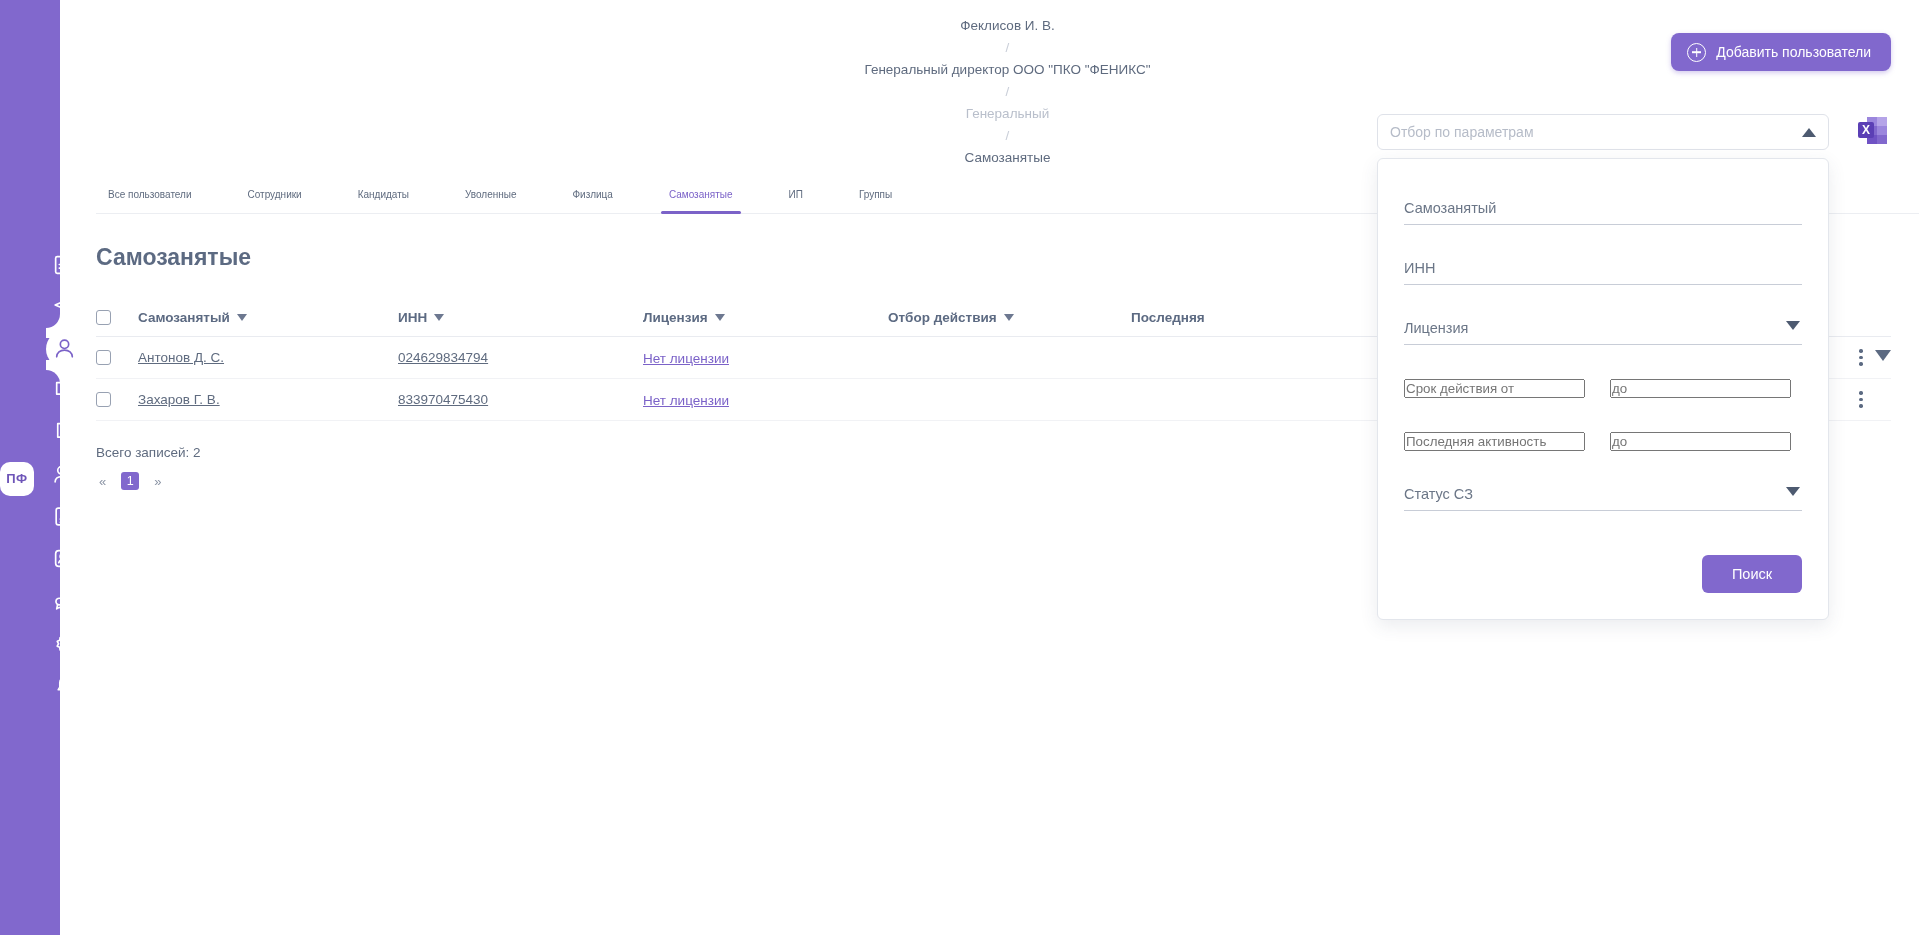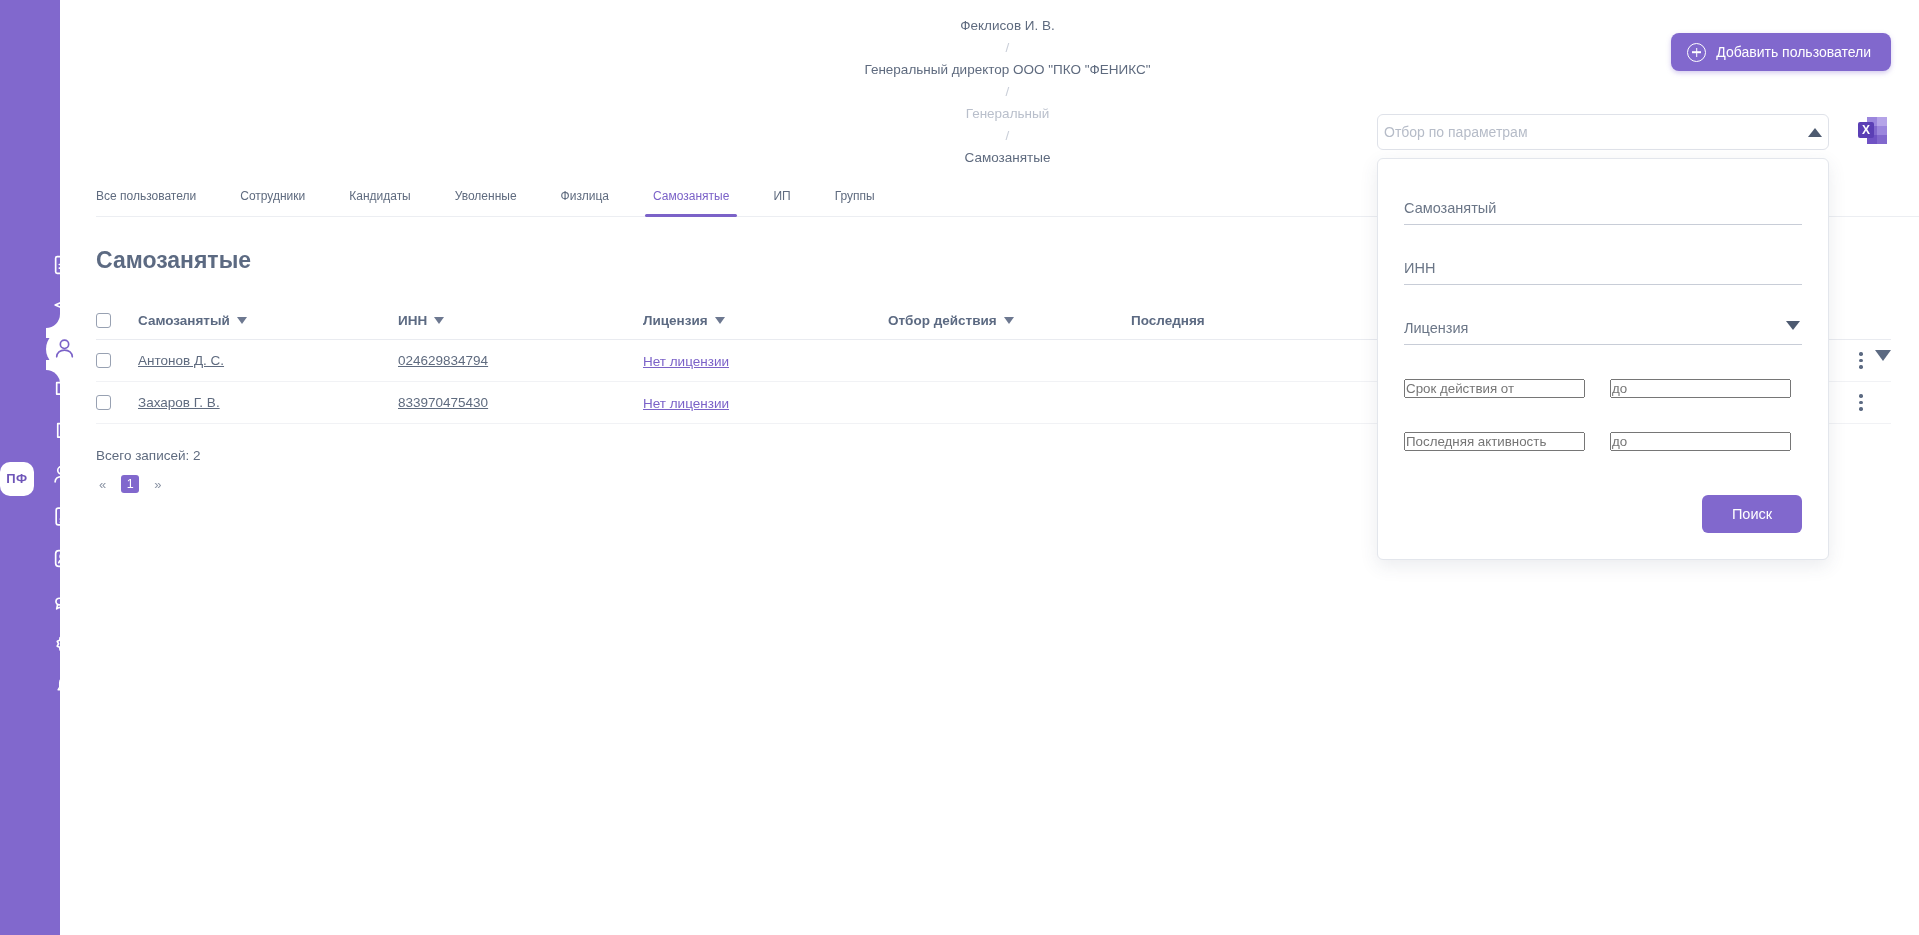--- a/index.html
+++ b/index.html
@@ -83,22 +83,22 @@
     content:""; position:absolute; background:#fff;
   }
   .addbtn .plus::before { left: 4px; right: 4px; top: 50%; height: 1.6px; transform: translateY(-50%); }
   .addbtn .plus::after { top: 4px; bottom: 4px; left: 50%; width: 1.6px; transform: translateX(-50%); }
 
   .tabs {
     margin: 18px 0 0 36px; display: flex; align-items: flex-end; gap: 0;
     border-bottom: 1px solid #eceef2; padding-right: 28px;
   }
   .tab {
-    font-size: 12px; color: #5f6b7f; padding: 6px 22px 13px 22px;
-    cursor: pointer; white-space: nowrap; position: relative;
+    font-size: 10px; color: #5f6b7f; padding: 6px 22px 13px 22px;
+    cursor: pointer; white-space: nowrap; position: relative; margin-left: 12px;
   }
   .tab:first-child { padding-left: 0; }
   .tab.active { color: #7b62c8; }
   .tab.active::after {
     content:""; position:absolute; left: 14px; right: 14px; bottom: -1px;
     height: 3px; background: #7b62c8; border-radius: 2px;
   }
 
   .page-title {
     margin: 30px 0 0 36px; font-size: 23px; font-weight: bold; color: #5c6a82;
@@ -147,21 +147,21 @@
     position: absolute; right: 28px; top: 350px;
     width: 0; height: 0; border-left: 8px solid transparent;
     border-right: 8px solid transparent; border-top: 11px solid #5c6a82;
     cursor: pointer;
   }
 
   
   .filter-wrap { position: absolute; right: 90px; top: 114px; width: 452px; }
   .filter-input {
     width: 452px; height: 36px; border: 1px solid #dfe2e9; border-radius: 6px;
-    background: #fff; display: flex; align-items: center; padding: 0 6px;
+    background: #fff; display: flex; align-items: center; padding: 0 12px;
     cursor: pointer;
   }
   .filter-input input {
     border: none; outline: none; flex: 1; font-size: 14px; color: #5f6b7f;
     font-family: "Liberation Sans", sans-serif; background: transparent;
   }
   .filter-input input::placeholder { color: #b6bcc8; }
   .up-caret {
     width: 0; height: 0; border-left: 7px solid transparent;
     border-right: 7px solid transparent; border-bottom: 9px solid #4d5a70;
@@ -477,20 +477,24 @@
           </div>
         </div>
         <div class="fld-row">
           <div class="half">
             <input class="line" type="text" placeholder="Последняя активность" style="">
           </div>
           <div class="half">
             <input class="line" type="text" placeholder="до" style="">
           </div>
         </div>
+        <div class="fld">
+          <input class="line" type="text" readonly="" placeholder="Статус СЗ" style="">
+          <span class="sel-caret"></span>
+        </div>
         <div class="search-row">
           <button class="search-btn">Поиск</button>
         </div>
       </div>
     </div>
 
   </main>
 </div>
 
 </body></html>

